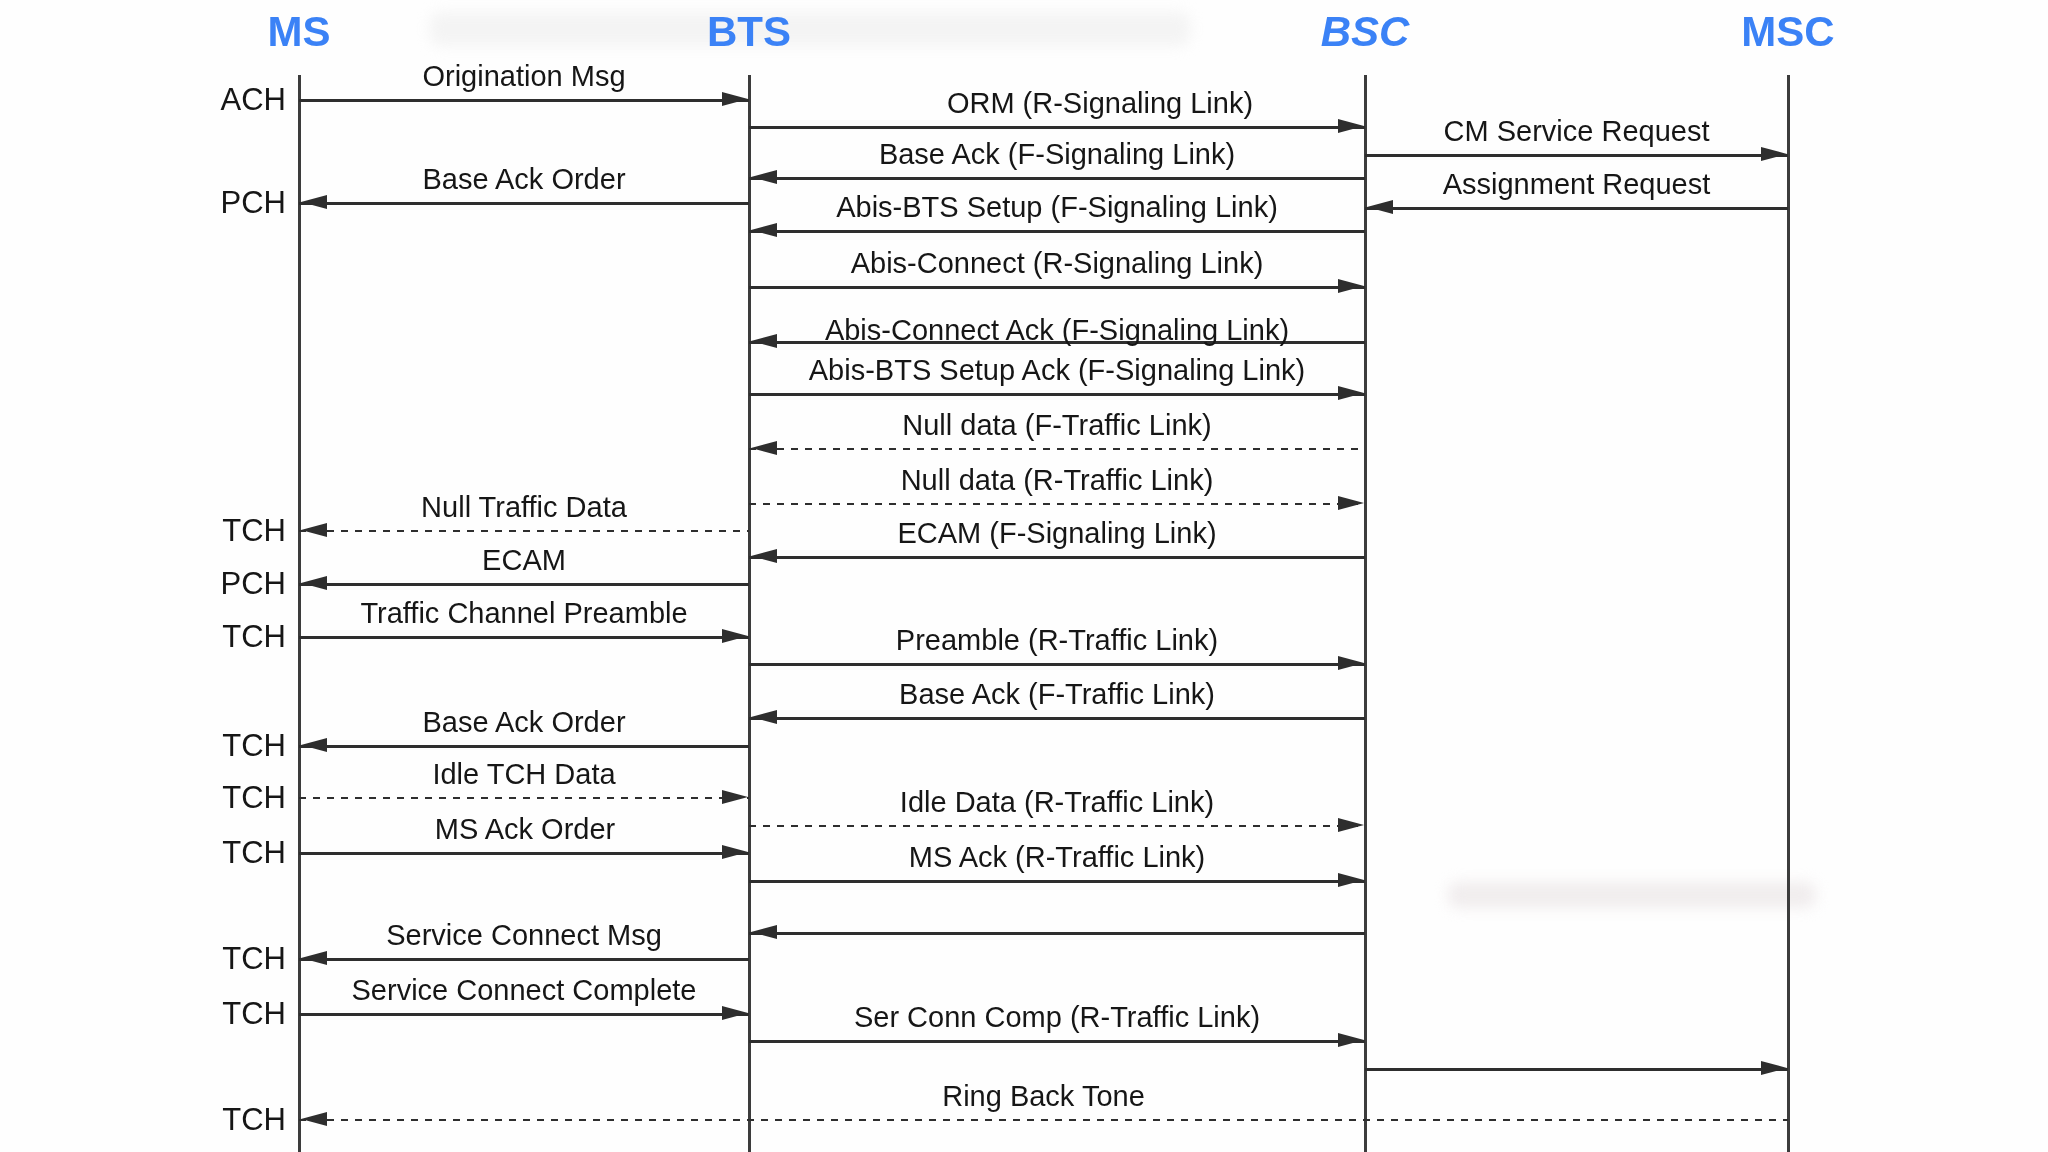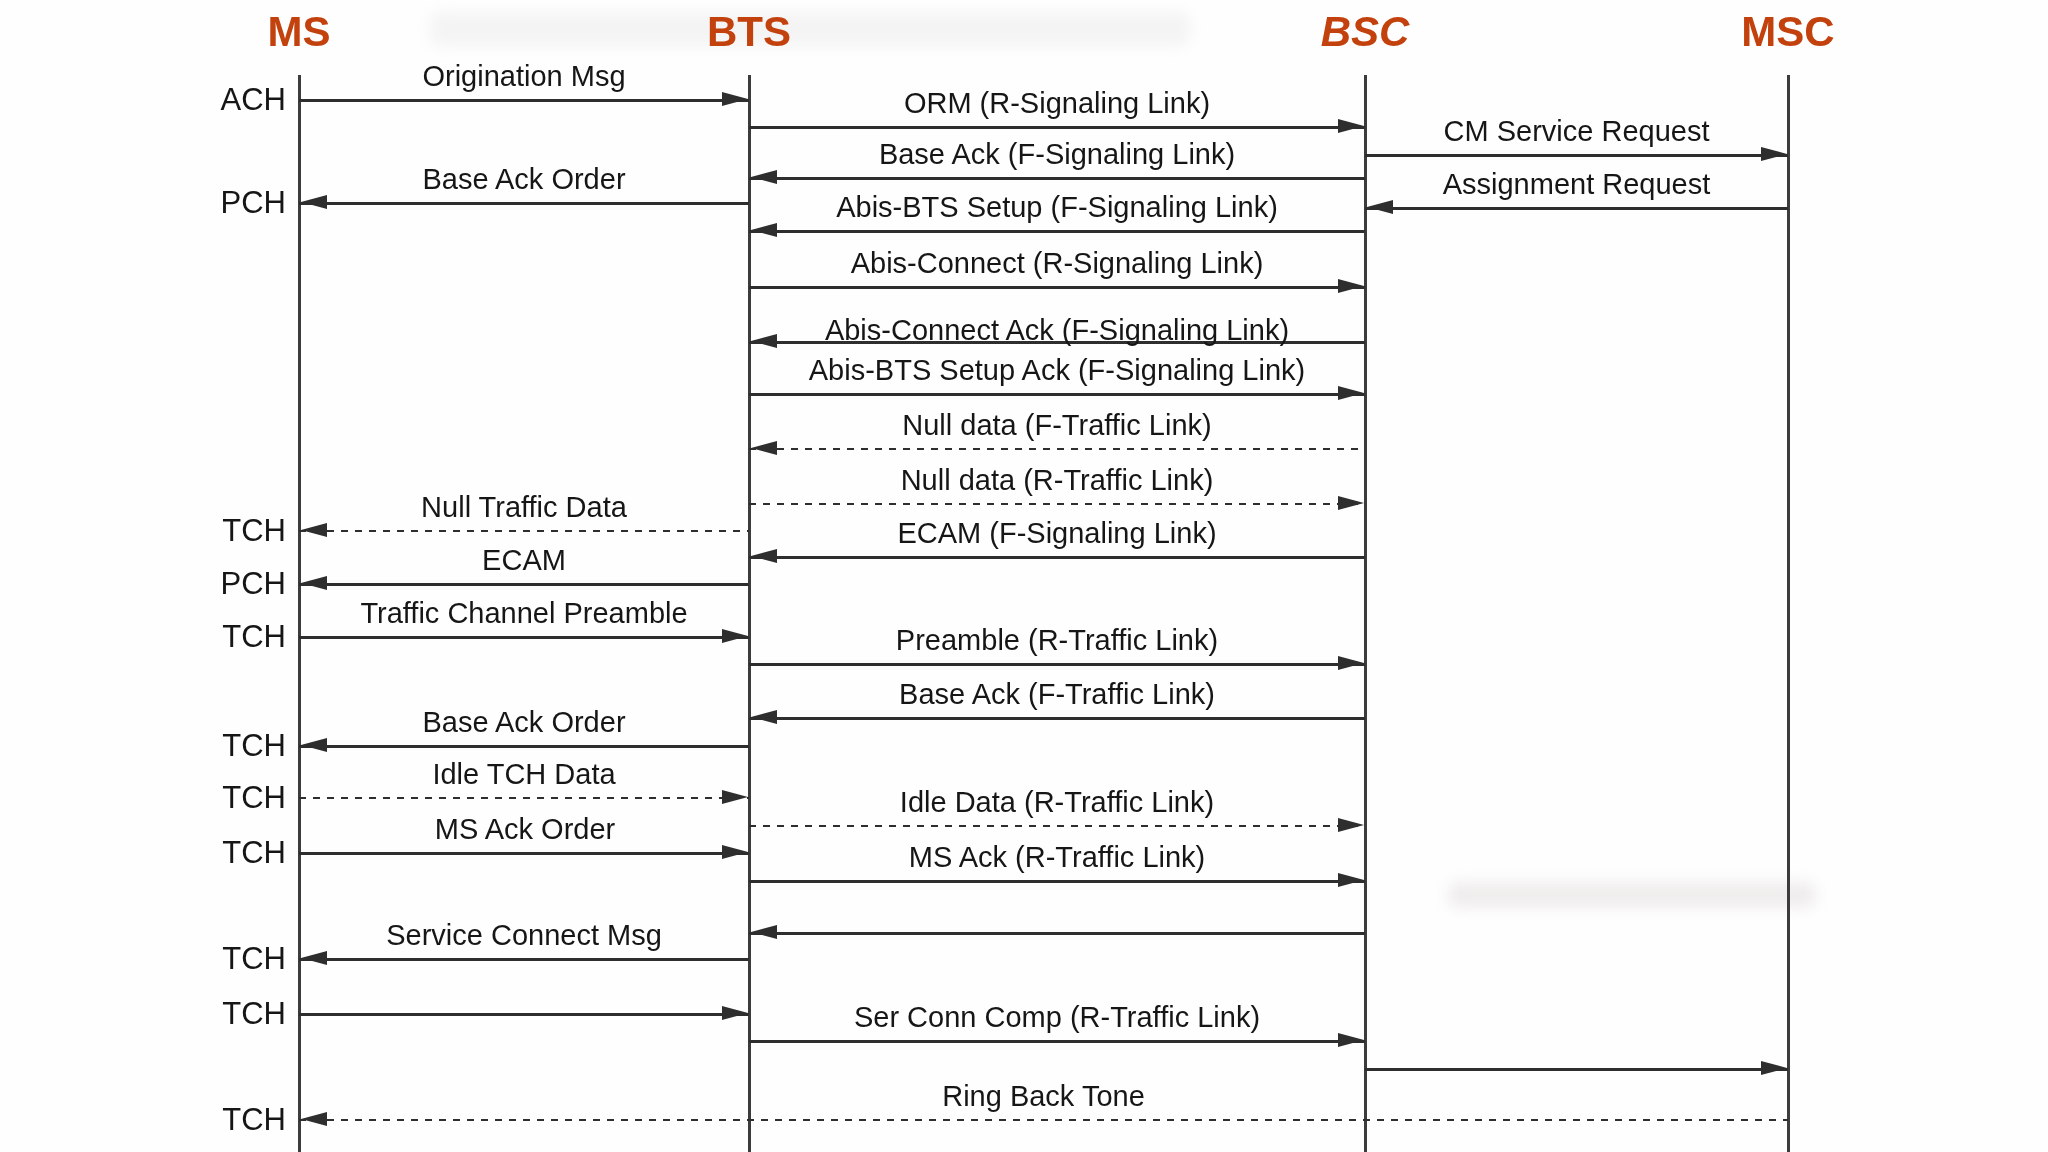--- a/index.html
+++ b/index.html
@@ -2,21 +2,21 @@
 <html><head>
 <meta charset="utf-8">
 <style>
   html,body{margin:0;padding:0;background:#ffffff;}
   #diagram{
     position:relative;width:2048px;height:1152px;background:#fefefe;overflow:hidden;
     font-family:"Liberation Sans","DejaVu Sans",sans-serif;
   }
   .actor-header{
     position:absolute;top:8px;transform:translateX(-50%);
-    font-size:42px;font-weight:bold;color:#c2410c;white-space:nowrap;
+    font-size:42px;font-weight:bold;color:#3b82f6;white-space:nowrap;
   }
   .lifeline{position:absolute;width:3px;background:#3c3c3c;}
   .mline{position:absolute;height:3px;}
   .mline.solid{background:#2e2e2e;}
   .mline.dashed{
     height:2.5px;
     background:repeating-linear-gradient(90deg,#2e2e2e 0 7px,transparent 7px 14px);
   }
   .ahead{position:absolute;width:0;height:0;
     border-top:7px solid transparent;border-bottom:7px solid transparent;}
@@ -47,21 +47,21 @@
     <div class="actor-header" style="left: 1365px; font-style: italic;">BSC</div>
     <div class="lifeline" style="left: 1363.5px; top: 75px; height: 1077px;"></div>
     <div class="actor-header" style="left: 1788px;">MSC</div>
     <div class="lifeline" style="left: 1786.5px; top: 75px; height: 1077px;"></div>
     <div class="mline solid" style="left: 299px; width: 450px; top: 98.5px;"></div>
     <div class="ahead right" style="top: 92px; left: 722px;"></div>
     <div class="mlabel" style="left: 524px; top: 58px;">Origination Msg</div>
     <div class="chlabel" style="top: 81px;">ACH</div>
     <div class="mline solid" style="left: 749px; width: 616px; top: 125.5px;"></div>
     <div class="ahead right" style="top: 119px; left: 1338px;"></div>
-    <div class="mlabel" style="left: 1057px; top: 85px;">ORM (R-Signaling Link)</div>
+    <div class="mlabel" style="left: 1100px; top: 85px;">ORM (R-Signaling Link)</div>
     <div class="mline solid" style="left: 1365px; width: 423px; top: 153.5px;"></div>
     <div class="ahead right" style="top: 147px; left: 1761px;"></div>
     <div class="mlabel" style="left: 1576.5px; top: 113px;">CM Service Request</div>
     <div class="mline solid" style="left: 749px; width: 616px; top: 176.5px;"></div>
     <div class="ahead left" style="top: 170px; left: 751px;"></div>
     <div class="mlabel" style="left: 1057px; top: 136px;">Base Ack (F-Signaling Link)</div>
     <div class="mline solid" style="left: 299px; width: 450px; top: 201.5px;"></div>
     <div class="ahead left" style="top: 195px; left: 301px;"></div>
     <div class="mlabel" style="left: 524px; top: 161px;">Base Ack Order</div>
     <div class="chlabel" style="top: 184px;">PCH</div>
@@ -126,20 +126,21 @@
     <div class="ahead right" style="top: 873px; left: 1338px;"></div>
     <div class="mlabel" style="left: 1057px; top: 839px;">MS Ack (R-Traffic Link)</div>
     <div class="mline solid" style="left: 749px; width: 616px; top: 931.5px;"></div>
     <div class="ahead left" style="top: 925px; left: 751px;"></div>
     <div class="mline solid" style="left: 299px; width: 450px; top: 957.5px;"></div>
     <div class="ahead left" style="top: 951px; left: 301px;"></div>
     <div class="mlabel" style="left: 524px; top: 917px;">Service Connect Msg</div>
     <div class="chlabel" style="top: 940px;">TCH</div>
     <div class="mline solid" style="left: 299px; width: 450px; top: 1012.5px;"></div>
     <div class="ahead right" style="top: 1006px; left: 722px;"></div>
+    <div class="mlabel" style="left: 524px; top: 972px;">Service Connect Complete</div>
     <div class="chlabel" style="top: 995px;">TCH</div>
     <div class="mline solid" style="left: 749px; width: 616px; top: 1039.5px;"></div>
     <div class="ahead right" style="top: 1033px; left: 1338px;"></div>
     <div class="mlabel" style="left: 1057px; top: 999px;">Ser Conn Comp (R-Traffic Link)</div>
     <div class="mline solid" style="left: 1365px; width: 423px; top: 1067.5px;"></div>
     <div class="ahead right" style="top: 1061px; left: 1761px;"></div>
     <div class="mline dashed" style="left: 299px; width: 1489px; top: 1118.5px;"></div>
     <div class="ahead left" style="top: 1112px; left: 301px;"></div>
     <div class="mlabel" style="left: 1043.5px; top: 1078px;">Ring Back Tone</div>
     <div class="chlabel" style="top: 1101px;">TCH</div>

